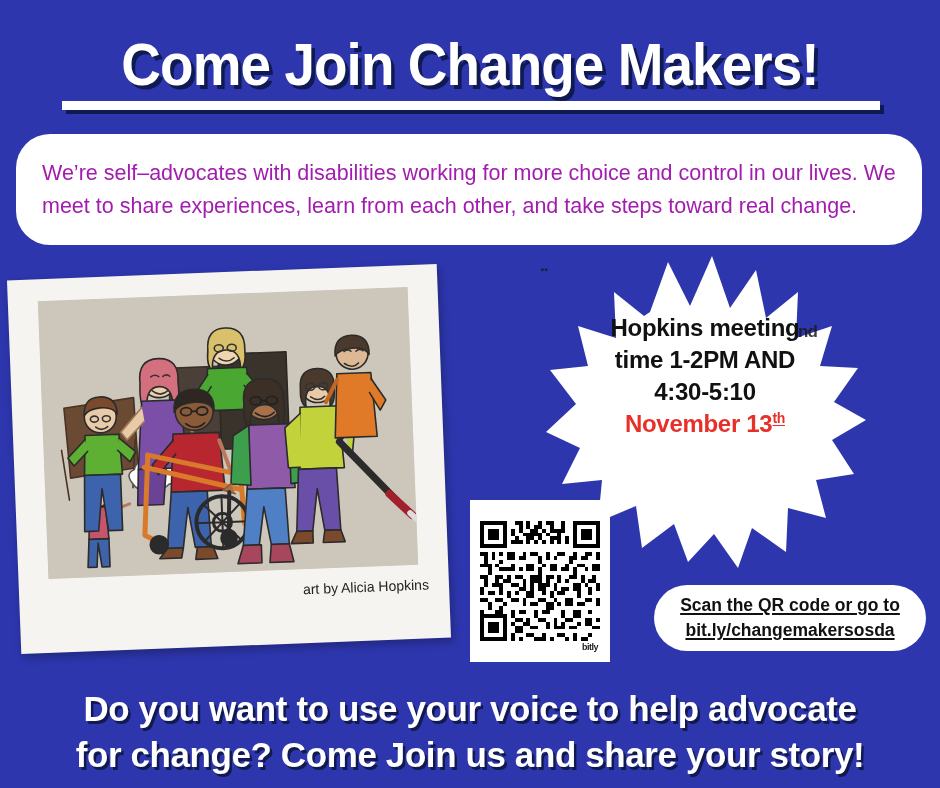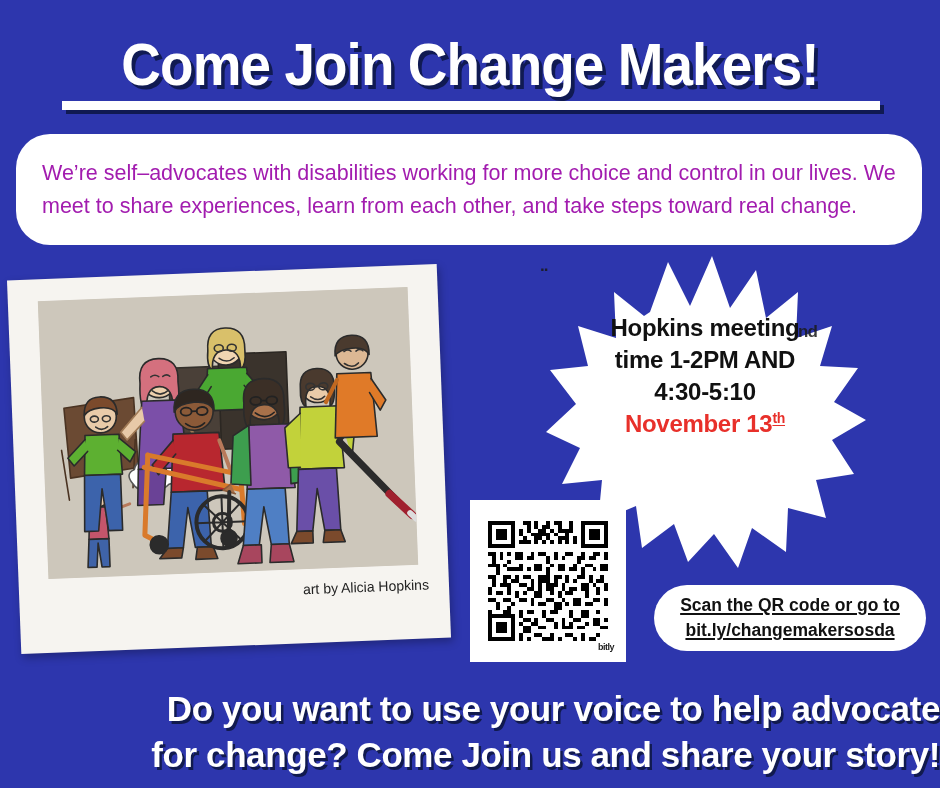--- a/index.html
+++ b/index.html
@@ -84,21 +84,21 @@
   }
   .sup{font-size:14px;vertical-align:super;text-decoration:underline;}
   .ghost{
     position:absolute;font-size:17px;font-weight:bold;color:#1a1a1a;
     opacity:.85;letter-spacing:-1px;
   }
   #ghost-right{left:258px;top:60px;margin-top:6px;}
 
   
   #qr-card{
-    position:absolute;left:470px;top:500px;width:156px;height:162px;
+    position:absolute;left:470px;top:500px;width:140px;height:162px;
     background:#ffffff;
     display:flex;align-items:center;justify-content:center;
   }
   #qr-code{width:128px;height:128px;display:block;}
   #qr-brand{
     position:absolute;right:12px;bottom:10px;
     font-size:9px;font-weight:bold;color:#222;letter-spacing:-.5px;
     font-family:"Liberation Sans", sans-serif;
   }
 
@@ -110,21 +110,21 @@
     box-sizing:border-box;padding:0 14px;
   }
   .scan-line{
     font-size:17.5px;font-weight:bold;color:#111;line-height:1.42;
     text-decoration:underline;text-decoration-thickness:2px;
     text-underline-offset:2px;white-space:nowrap;
   }
 
   
   #cta{
-    position:absolute;left:0;top:686px;width:940px;text-align:right;
+    position:absolute;left:0;top:686px;width:940px;text-align:center;
     font-size:35px;font-weight:bold;color:#ffffff;line-height:1.32;
     letter-spacing:-.4px;
     text-shadow:2.5px 2.5px 0 #111a4e;
     font-family:"Liberation Sans", sans-serif;
   }
 </style>
 </head>
 <body>
 
 <div class="stage">

